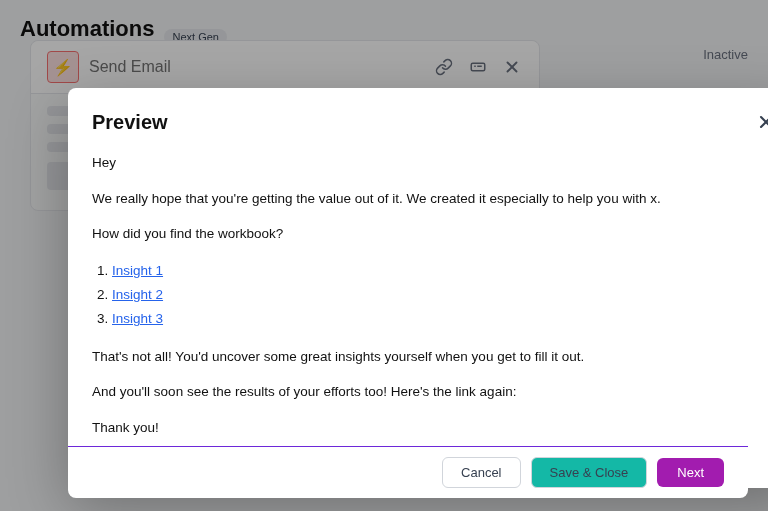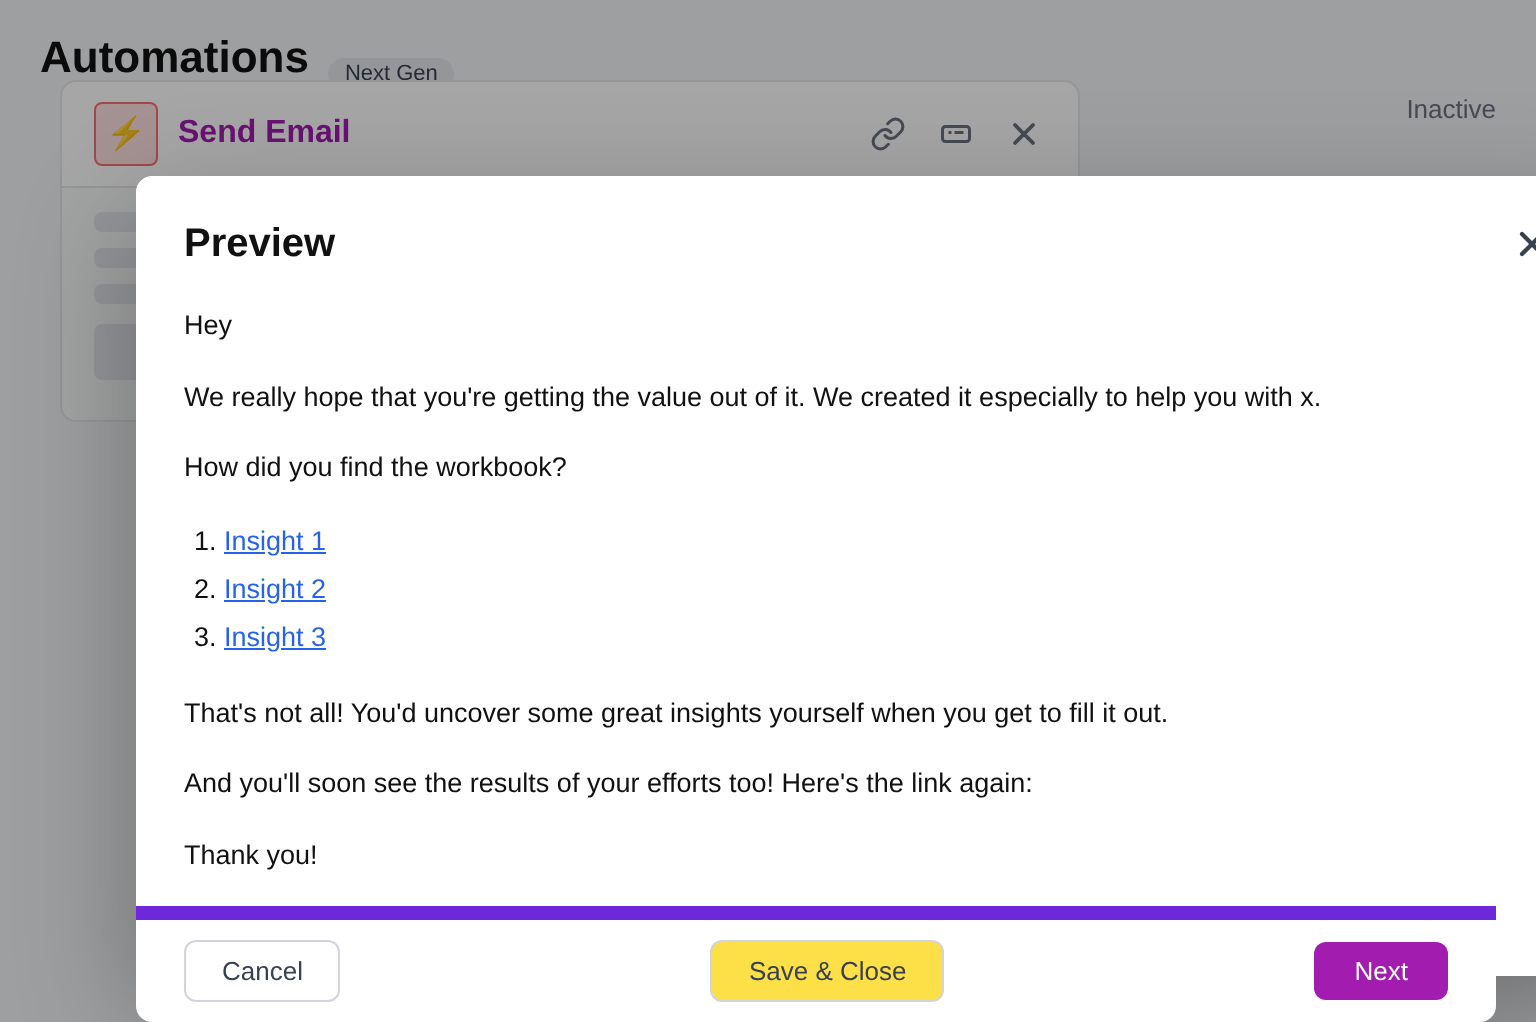--- a/index.html
+++ b/index.html
@@ -80,22 +80,22 @@
       border-radius: 4px;
       display: flex;
       align-items: center;
       justify-content: center;
       color: #ef4444;
       font-size: 16px;
     }
 
     .send-email-title {
       font-size: 16px;
-      font-weight: 700;
-      color: #a21caf;
+      font-weight: 400;
+      color: #737373;
       flex: 1;
     }
 
     .send-email-actions {
       display: flex;
       align-items: center;
       gap: 12px;
     }
 
     .icon-btn {
@@ -211,46 +211,46 @@
 
     .preview-list a {
       color: #2563eb;
       text-decoration: underline;
       cursor: pointer;
     }
 
     
     .modal-footer {
       position: absolute;
-      bottom: 0;
+      bottom: 13px;
       left: 68px;
       width: 680px;
       z-index: 11;
       display: flex;
       align-items: center;
-      justify-content: space-between;
+      justify-content: flex-end;
       gap: 10px;
       padding: 10px 24px;
       background: #fff;
-      border-top: 7px solid #6d28d9;
+      border-top: 1px solid #6d28d9;
       border-radius: 0 0 8px 8px;
     }
 
     .btn-cancel {
       background: #fff;
       border: 1px solid #d1d5db;
       color: #374151;
       padding: 7px 18px;
       border-radius: 6px;
       font-size: 13px;
       cursor: pointer;
     }
 
     .btn-save-close {
-      background: #fde047;
+      background: #14b8a6;
       border: 1px solid #d1d5db;
       color: #374151;
       padding: 7px 18px;
       border-radius: 6px;
       font-size: 13px;
       cursor: pointer;
     }
 
     .btn-next {
       background: #a21caf;

